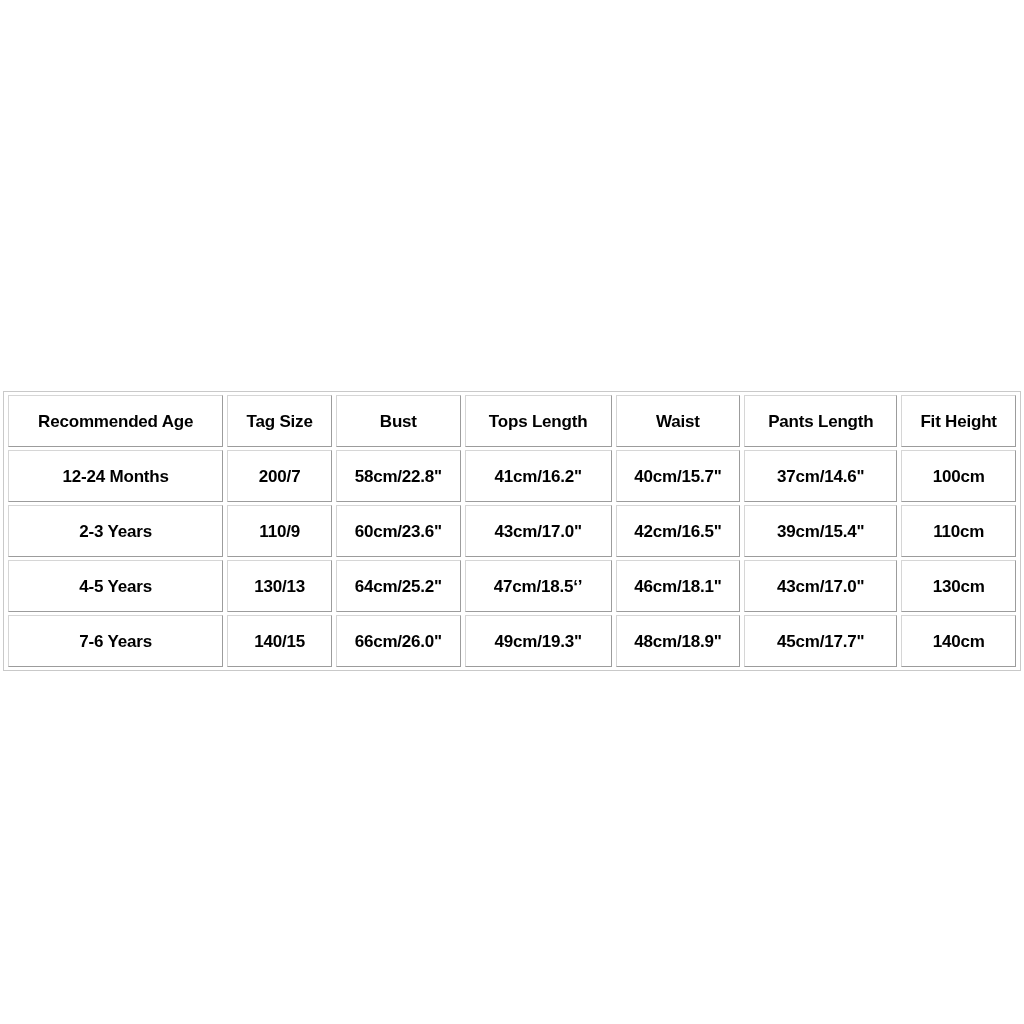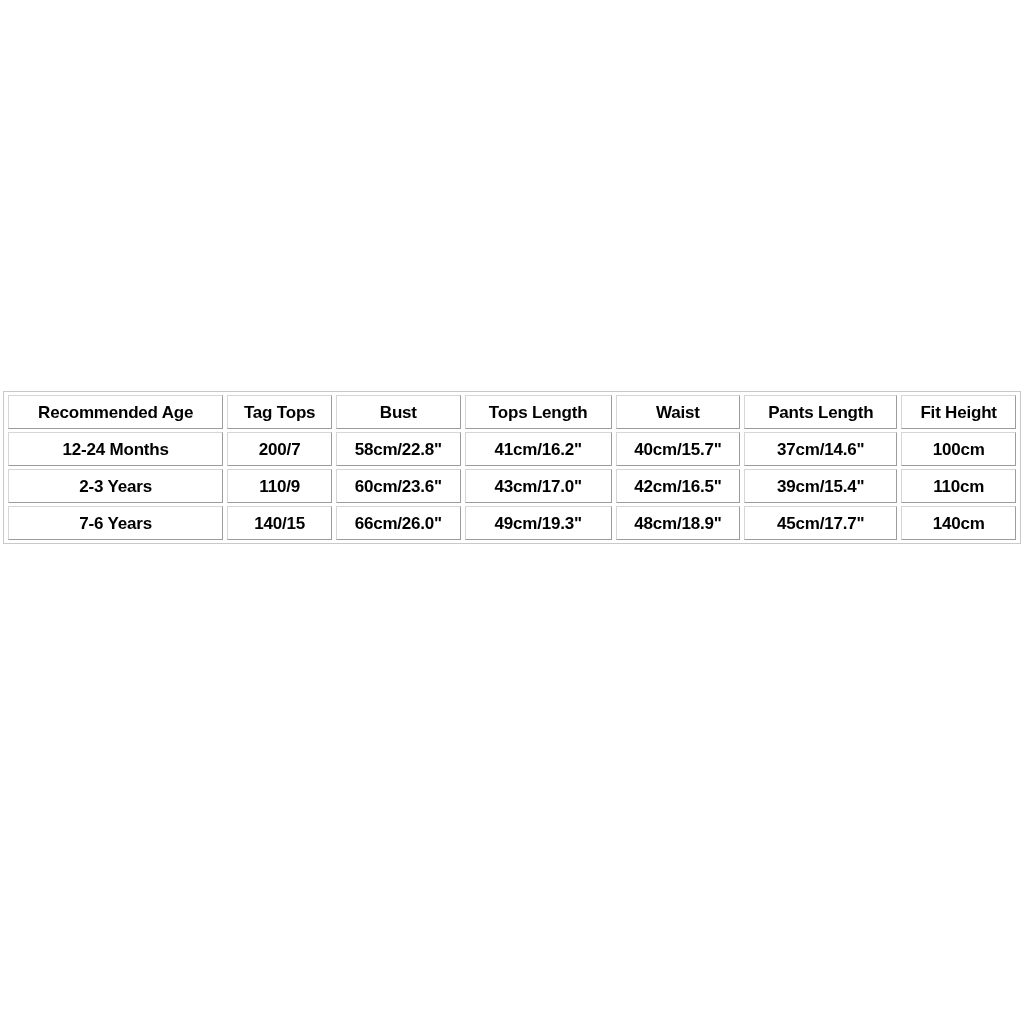--- a/index.html
+++ b/index.html
@@ -37,21 +37,21 @@
   table#size-chart td {
     border: 1px solid #a9a9a9;
     background: #ffffff;
     color: #000000;
     font-weight: bold;
     font-size: 17px;
     line-height: 1;
     text-align: center;
     vertical-align: middle;
     height: 32px;
-    padding: 0 2px;
+    padding: 9px 2px;
     letter-spacing: -0.2px;
     font-stretch: condensed;
     white-space: nowrap;
     overflow: hidden;
   }
 
   
   table#size-chart th {
     border-top-color: #d6d6d6;
     border-left-color: #d6d6d6;
@@ -84,21 +84,21 @@
         <col class="c1">
         <col class="c2">
         <col class="c3">
       <col class="c4">
         <col class="c5">
         <col class="c6">
     </colgroup>
     <thead>
       <tr>
         <th>Recommended Age</th>
-        <th>Tag Tops</th>
+        <th>Tag Size</th>
         <th>Bust</th>
         <th>Tops Length</th>
         <th>Waist</th>
         <th>Pants Length</th>
         <th>Fit Height</th>
       </tr>
     </thead>
     <tbody>
       <tr>
         <td>12-24 Months</td>
@@ -112,20 +112,29 @@
       <tr>
         <td>2-3 Years</td>
         <td>110/9</td>
         <td>60cm/23.6"</td>
         <td>43cm/17.0"</td>
         <td>42cm/16.5"</td>
         <td>39cm/15.4"</td>
         <td>110cm</td>
       </tr>
       <tr>
+        <td>4-5 Years</td>
+        <td>130/13</td>
+        <td>64cm/25.2"</td>
+        <td>47cm/18.5‘’</td>
+        <td>46cm/18.1"</td>
+        <td>43cm/17.0"</td>
+        <td>130cm</td>
+      </tr>
+      <tr>
         <td>7-6 Years</td>
         <td>140/15</td>
         <td>66cm/26.0"</td>
         <td>49cm/19.3"</td>
         <td>48cm/18.9"</td>
         <td>45cm/17.7"</td>
         <td>140cm</td>
       </tr>
     </tbody>
   </table>

